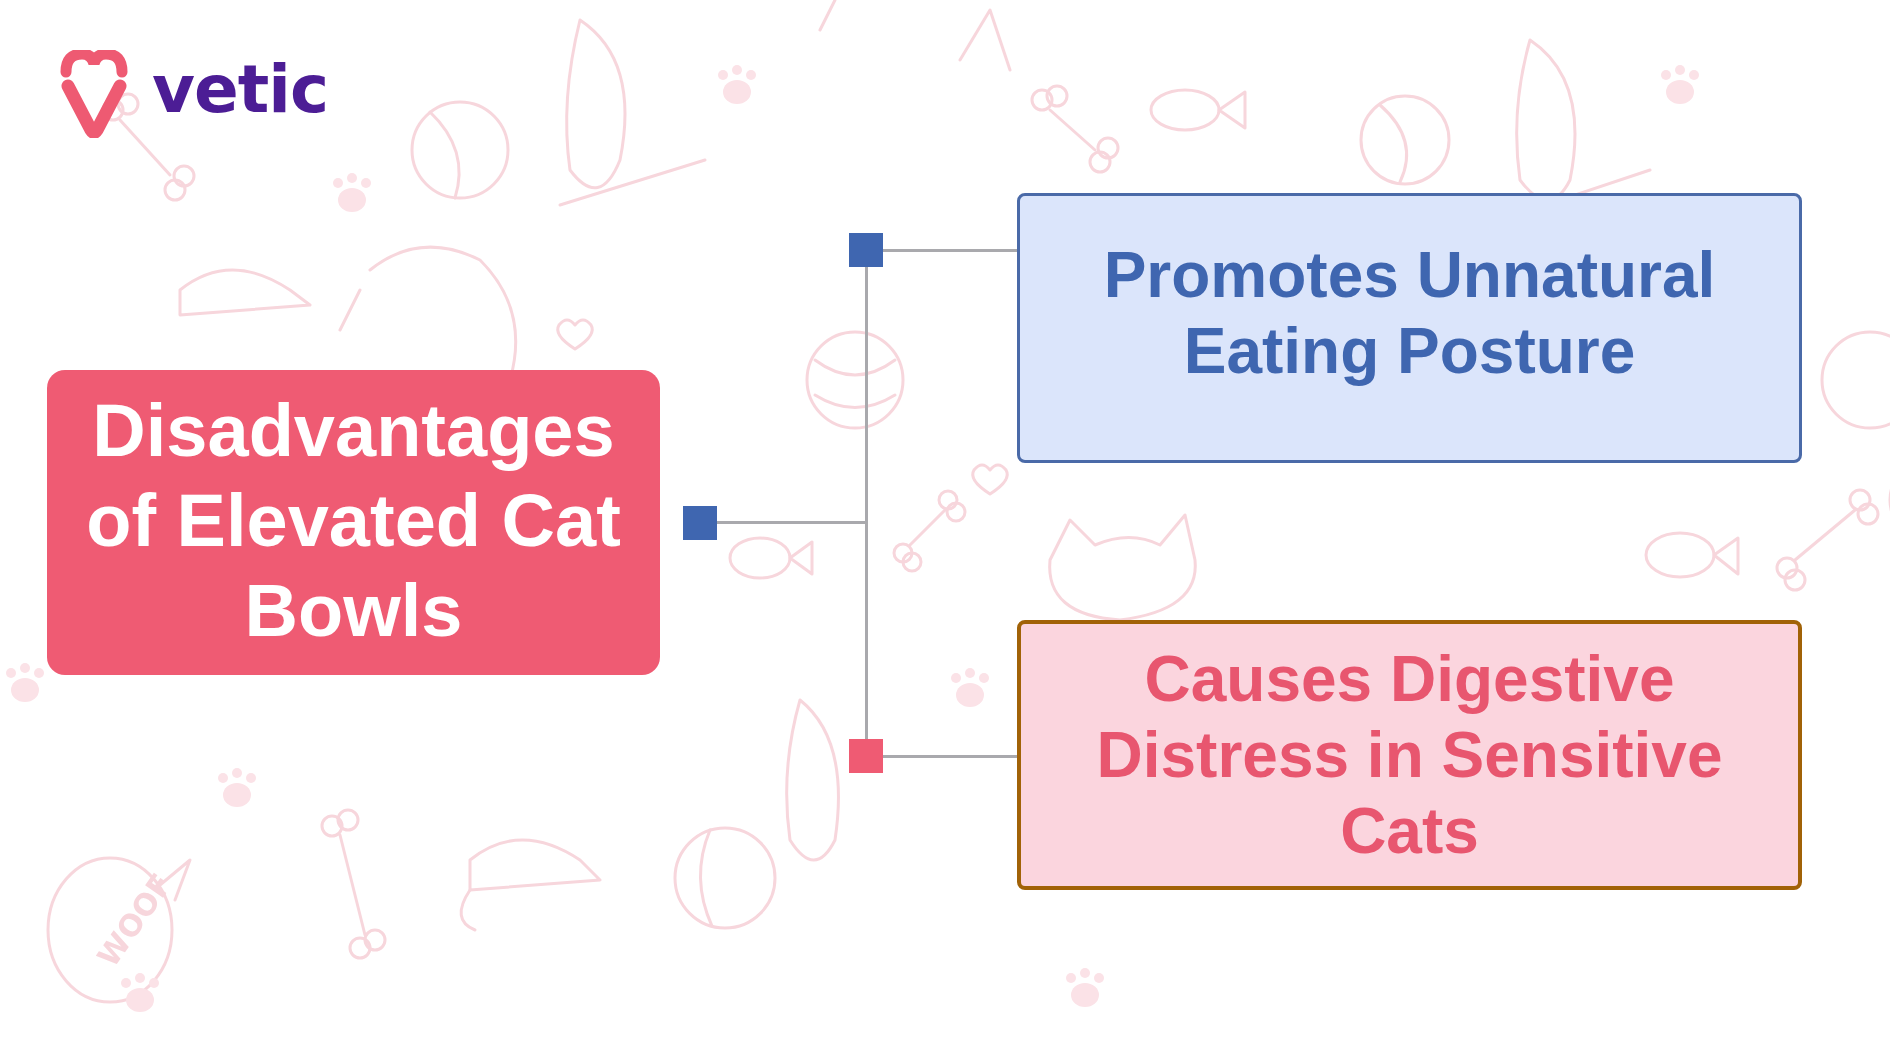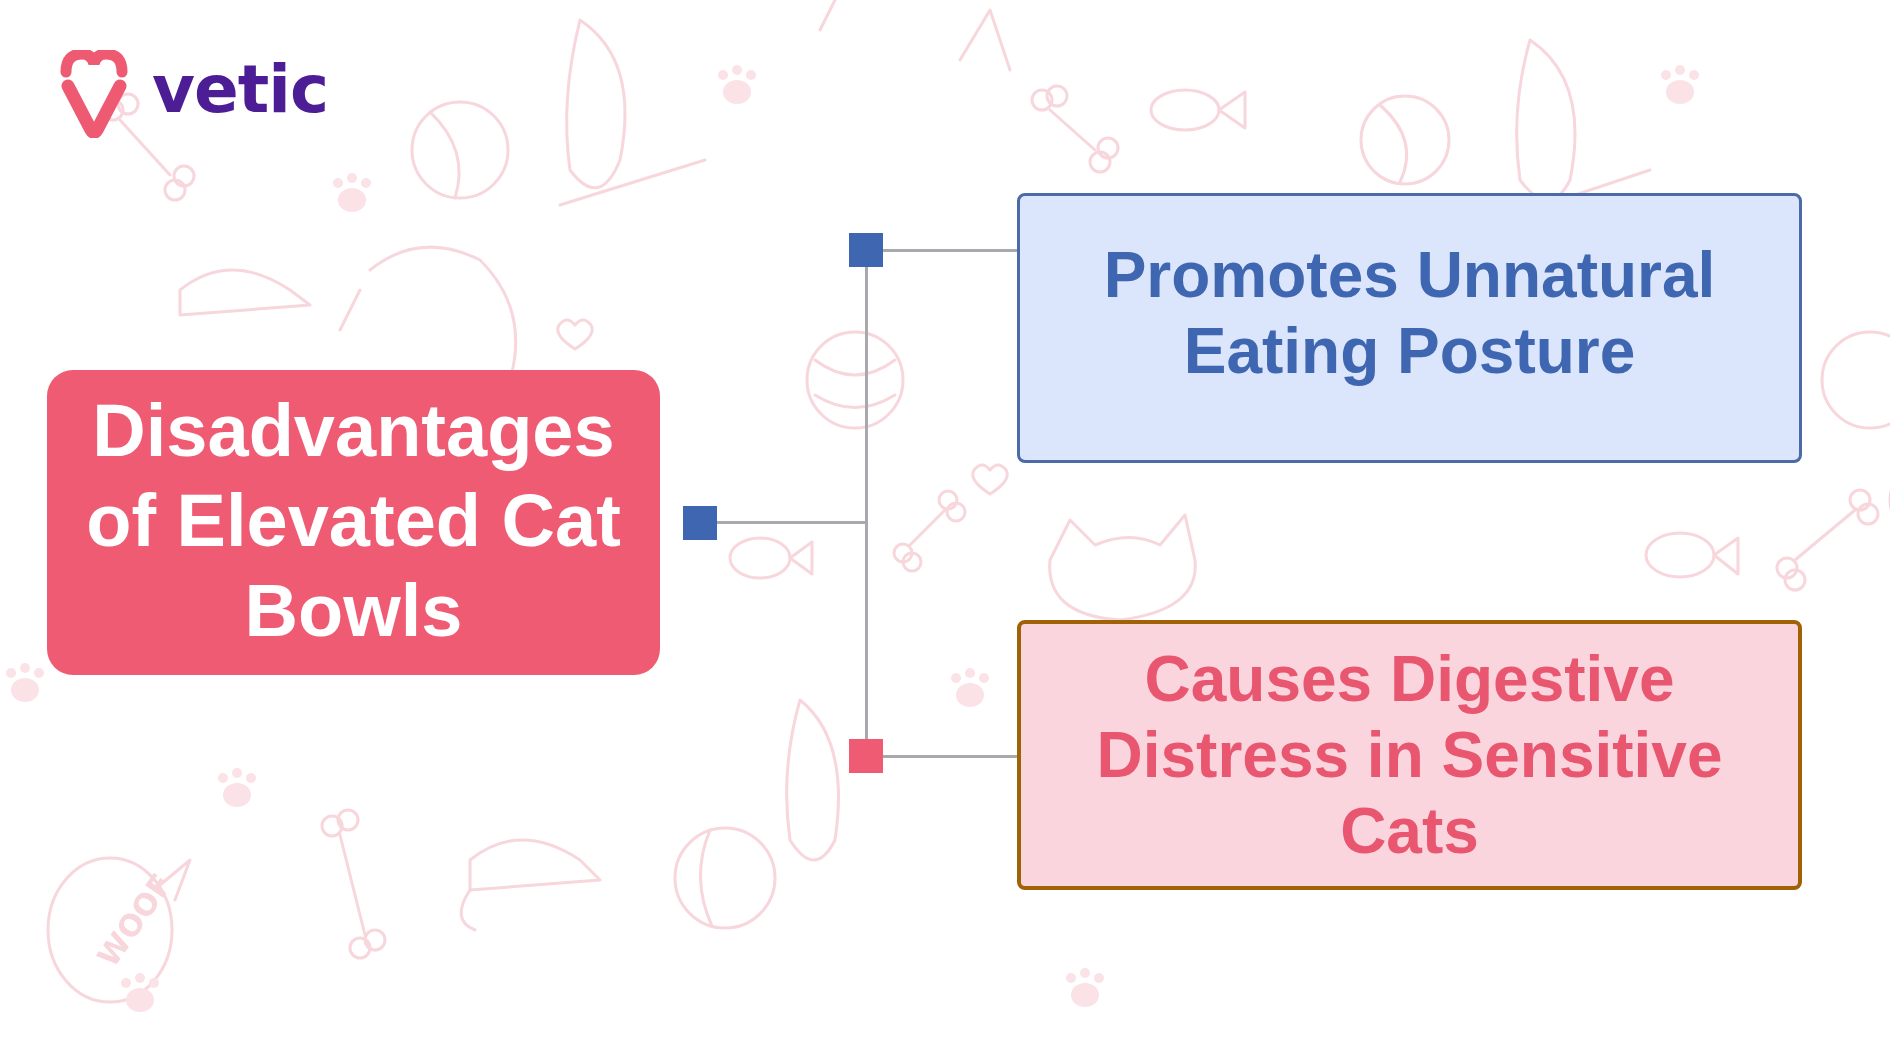--- a/index.html
+++ b/index.html
@@ -19,21 +19,21 @@
   .logo-text {
     margin-left:22px; font-size:66px; color:#4c1d95; letter-spacing:-1px;
     font-family:"DejaVu Sans", sans-serif; font-weight:bold; line-height:1;
     margin-top:-8px;
     text-align:right;
   }
 
   
   .main-node {
     left:47px; top:370px; width:613px; height:305px;
-    background:#ef5b73; border-radius:26px;
+    background:#ef5b73; border-radius:18px;
     display:flex; align-items:center; justify-content:center;
     text-align:center;
   }
   .main-node span {
     color:#ffffff; font-weight:bold; font-size:74px; line-height:90px;
     display:block; width:590px; margin-top:-4px;
   }
 
   
   .child {

